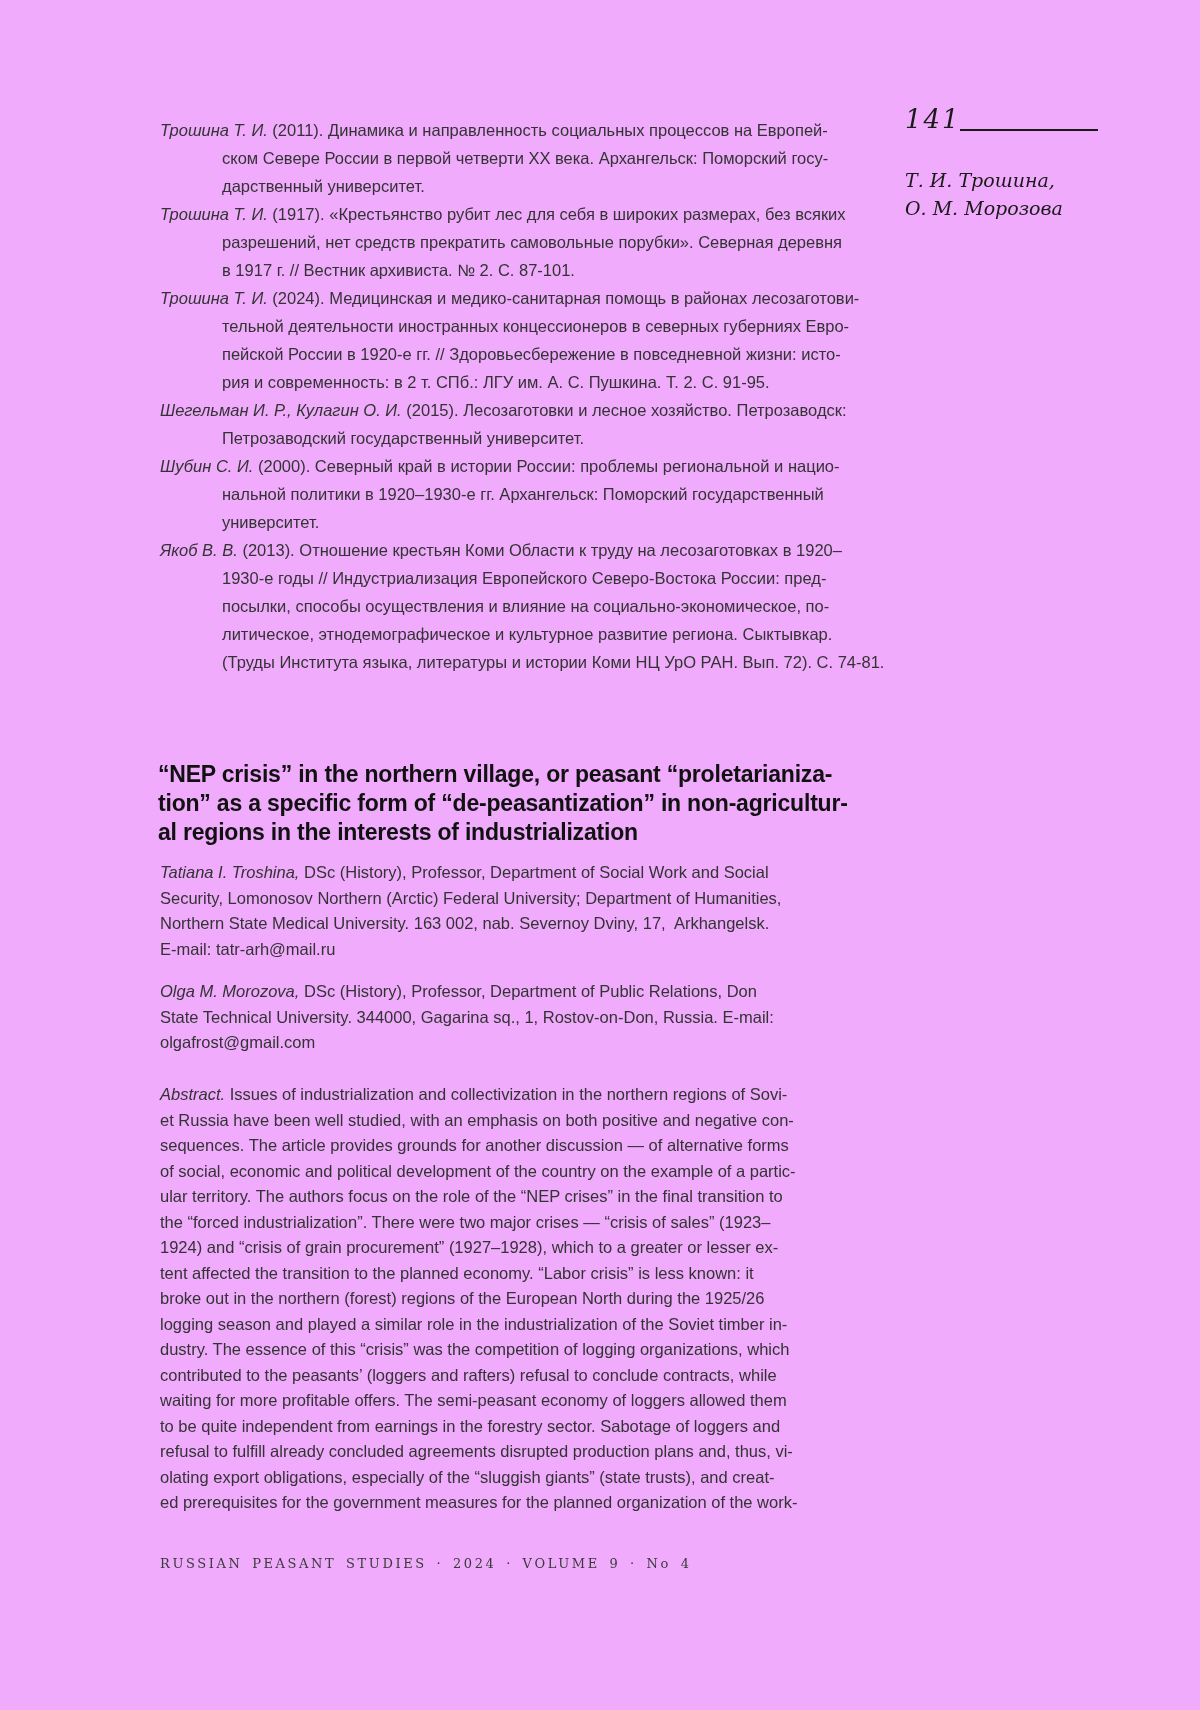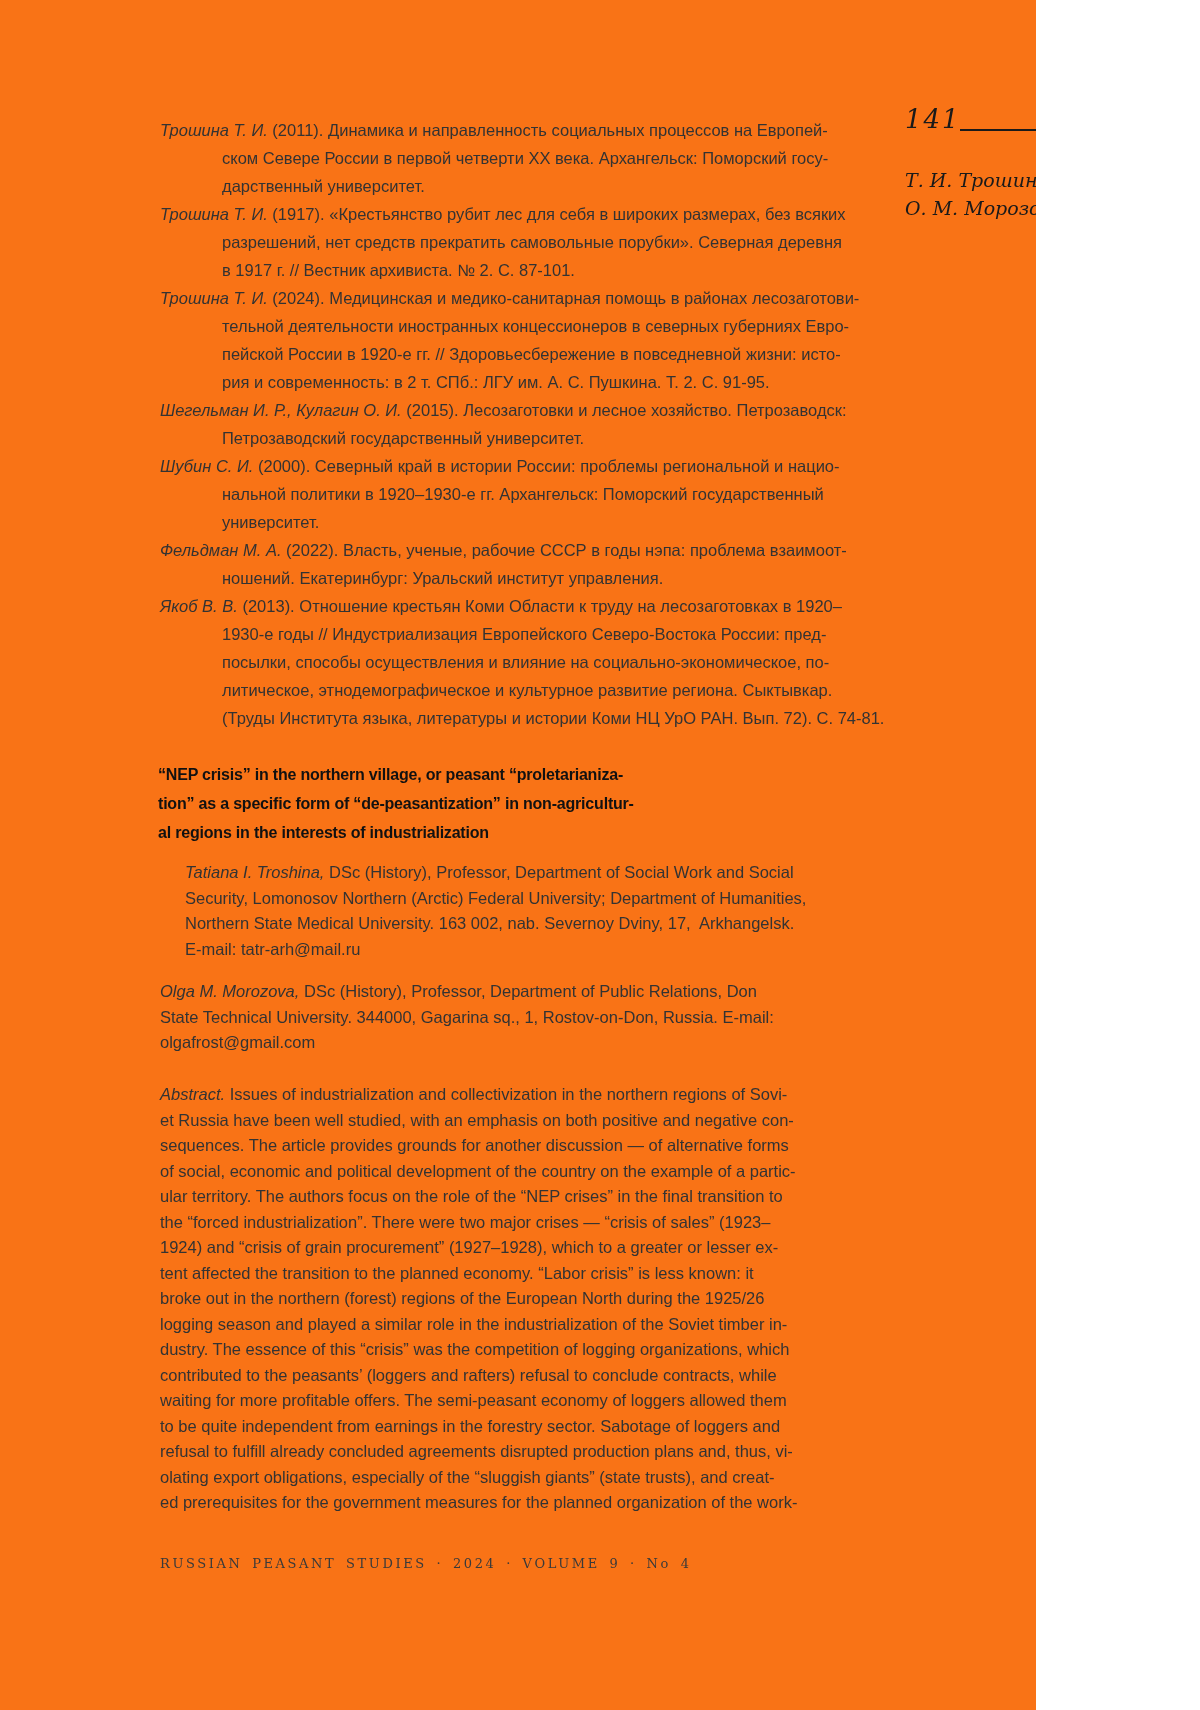--- a/index.html
+++ b/index.html
@@ -1,19 +1,19 @@
 <!DOCTYPE html>
 <html><head>
 <meta charset="utf-8">
 <style>
   html,body{margin:0;padding:0;background:#ffffff;}
   .page{
     position:relative;
-    width:1036px;height:1710px;
-    background:#f97316;
+    width:1200px;height:1710px;
+    background:#f0abfc;
     font-family:"Liberation Sans",sans-serif;
     color:#333;
     overflow:hidden;
   }
   
   .refs{
     position:absolute;left:160px;top:116px;width:740px;
     font-size:16.5px;line-height:28px;color:#333;
   }
   .ref{
@@ -34,25 +34,25 @@
   .running-head{
     position:absolute;left:905px;top:166px;width:210px;
     font-family:"DejaVu Serif",serif;
     font-size:19px;line-height:28px;color:#1a1a1a;
   }
   .running-head .rh-authors{font-style:italic;white-space:pre-line;display:block;}
   .running-head .rh-title{white-space:pre-line;display:block;}
   
   .title{
     position:absolute;left:158px;top:760px;width:760px;
-    font-weight:bold;font-size:16px;line-height:29px;
+    font-weight:bold;font-size:23px;line-height:29px;
     letter-spacing:-0.2px;color:#111;
     white-space:pre;
   }
-  .bio1{position:absolute;left:160px;top:860px;margin-left:25px;}
+  .bio1{position:absolute;left:160px;top:860px;}
   .bio2{position:absolute;left:160px;top:979px;}
   .bio,.abstract{
     width:740px;font-size:16.5px;line-height:25.5px;color:#333;
   }
   .bio .bio-name{font-style:italic;white-space:pre;}
   .bio .bio-text{white-space:pre;}
   .abstract{position:absolute;left:160px;top:1082px;}
   .abstract .ab-label{font-style:italic;white-space:pre;}
   .abstract .ab-text{white-space:pre;}
   
@@ -76,22 +76,20 @@
 в 1917 г. // Вестник архивиста. № 2. С. 87-101.</span></div>
     <div class="ref"><span class="ref-name">Трошина Т. И.</span><span class="ref-text"> (2024). Медицинская и медико-санитарная помощь в районах лесозаготови-
 тельной деятельности иностранных концессионеров в северных губерниях Евро-
 пейской России в 1920-е гг. // Здоровьесбережение в повседневной жизни: исто-
 рия и современность: в 2 т. СПб.: ЛГУ им. А. С. Пушкина. Т. 2. С. 91-95.</span></div>
     <div class="ref"><span class="ref-name">Шегельман И. Р., Кулагин О. И.</span><span class="ref-text"> (2015). Лесозаготовки и лесное хозяйство. Петрозаводск:
 Петрозаводский государственный университет.</span></div>
     <div class="ref"><span class="ref-name">Шубин С. И.</span><span class="ref-text"> (2000). Северный край в истории России: проблемы региональной и нацио-
 нальной политики в 1920–1930-е гг. Архангельск: Поморский государственный
 университет.</span></div>
-    <div class="ref"><span class="ref-name">Фельдман М. А.</span><span class="ref-text"> (2022). Власть, ученые, рабочие СССР в годы нэпа: проблема взаимоот-
-ношений. Екатеринбург: Уральский институт управления.</span></div>
     <div class="ref"><span class="ref-name">Якоб В. В.</span><span class="ref-text"> (2013). Отношение крестьян Коми Области к труду на лесозаготовках в 1920–
 1930-е годы // Индустриализация Европейского Северо-Востока России: пред-
 посылки, способы осуществления и влияние на социально-экономическое, по-
 литическое, этнодемографическое и культурное развитие региона. Сыктывкар.
 (Труды Института языка, литературы и истории Коми НЦ УрО РАН. Вып. 72). С. 74-81.</span></div>
   </div>
 
   <div class="pageno">141</div>
   <div class="head-rule"></div>
   <div class="running-head">

